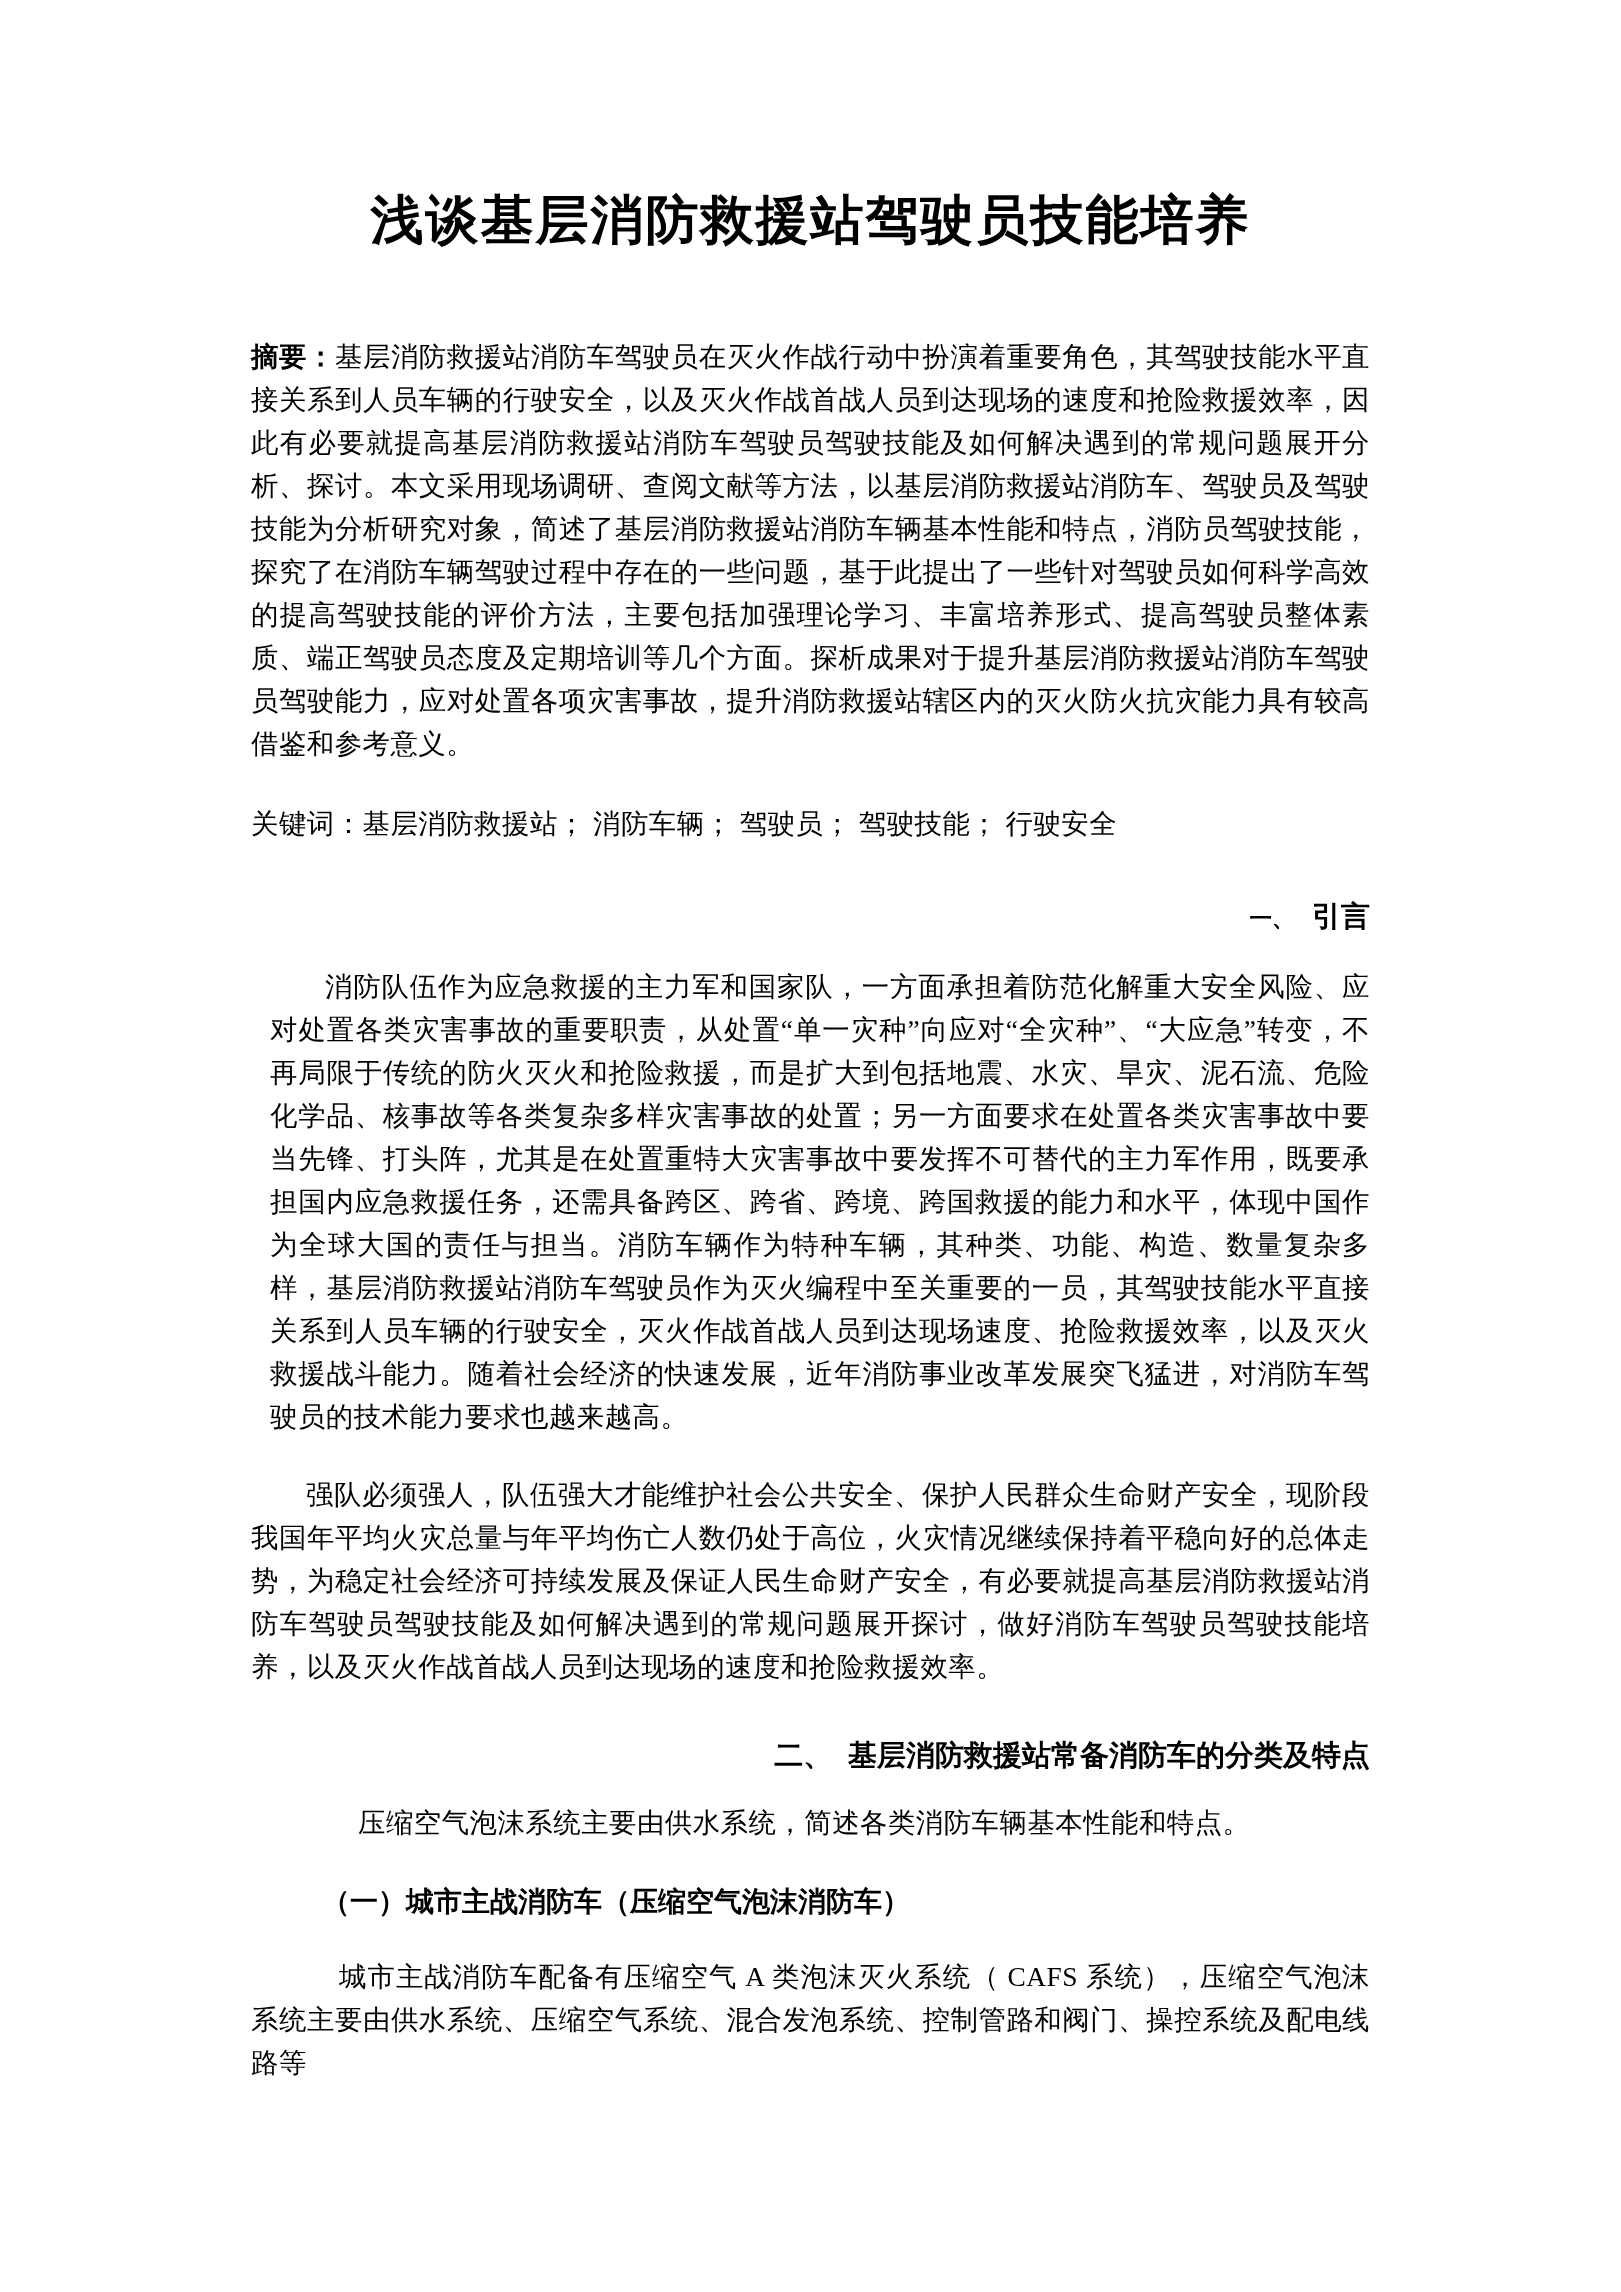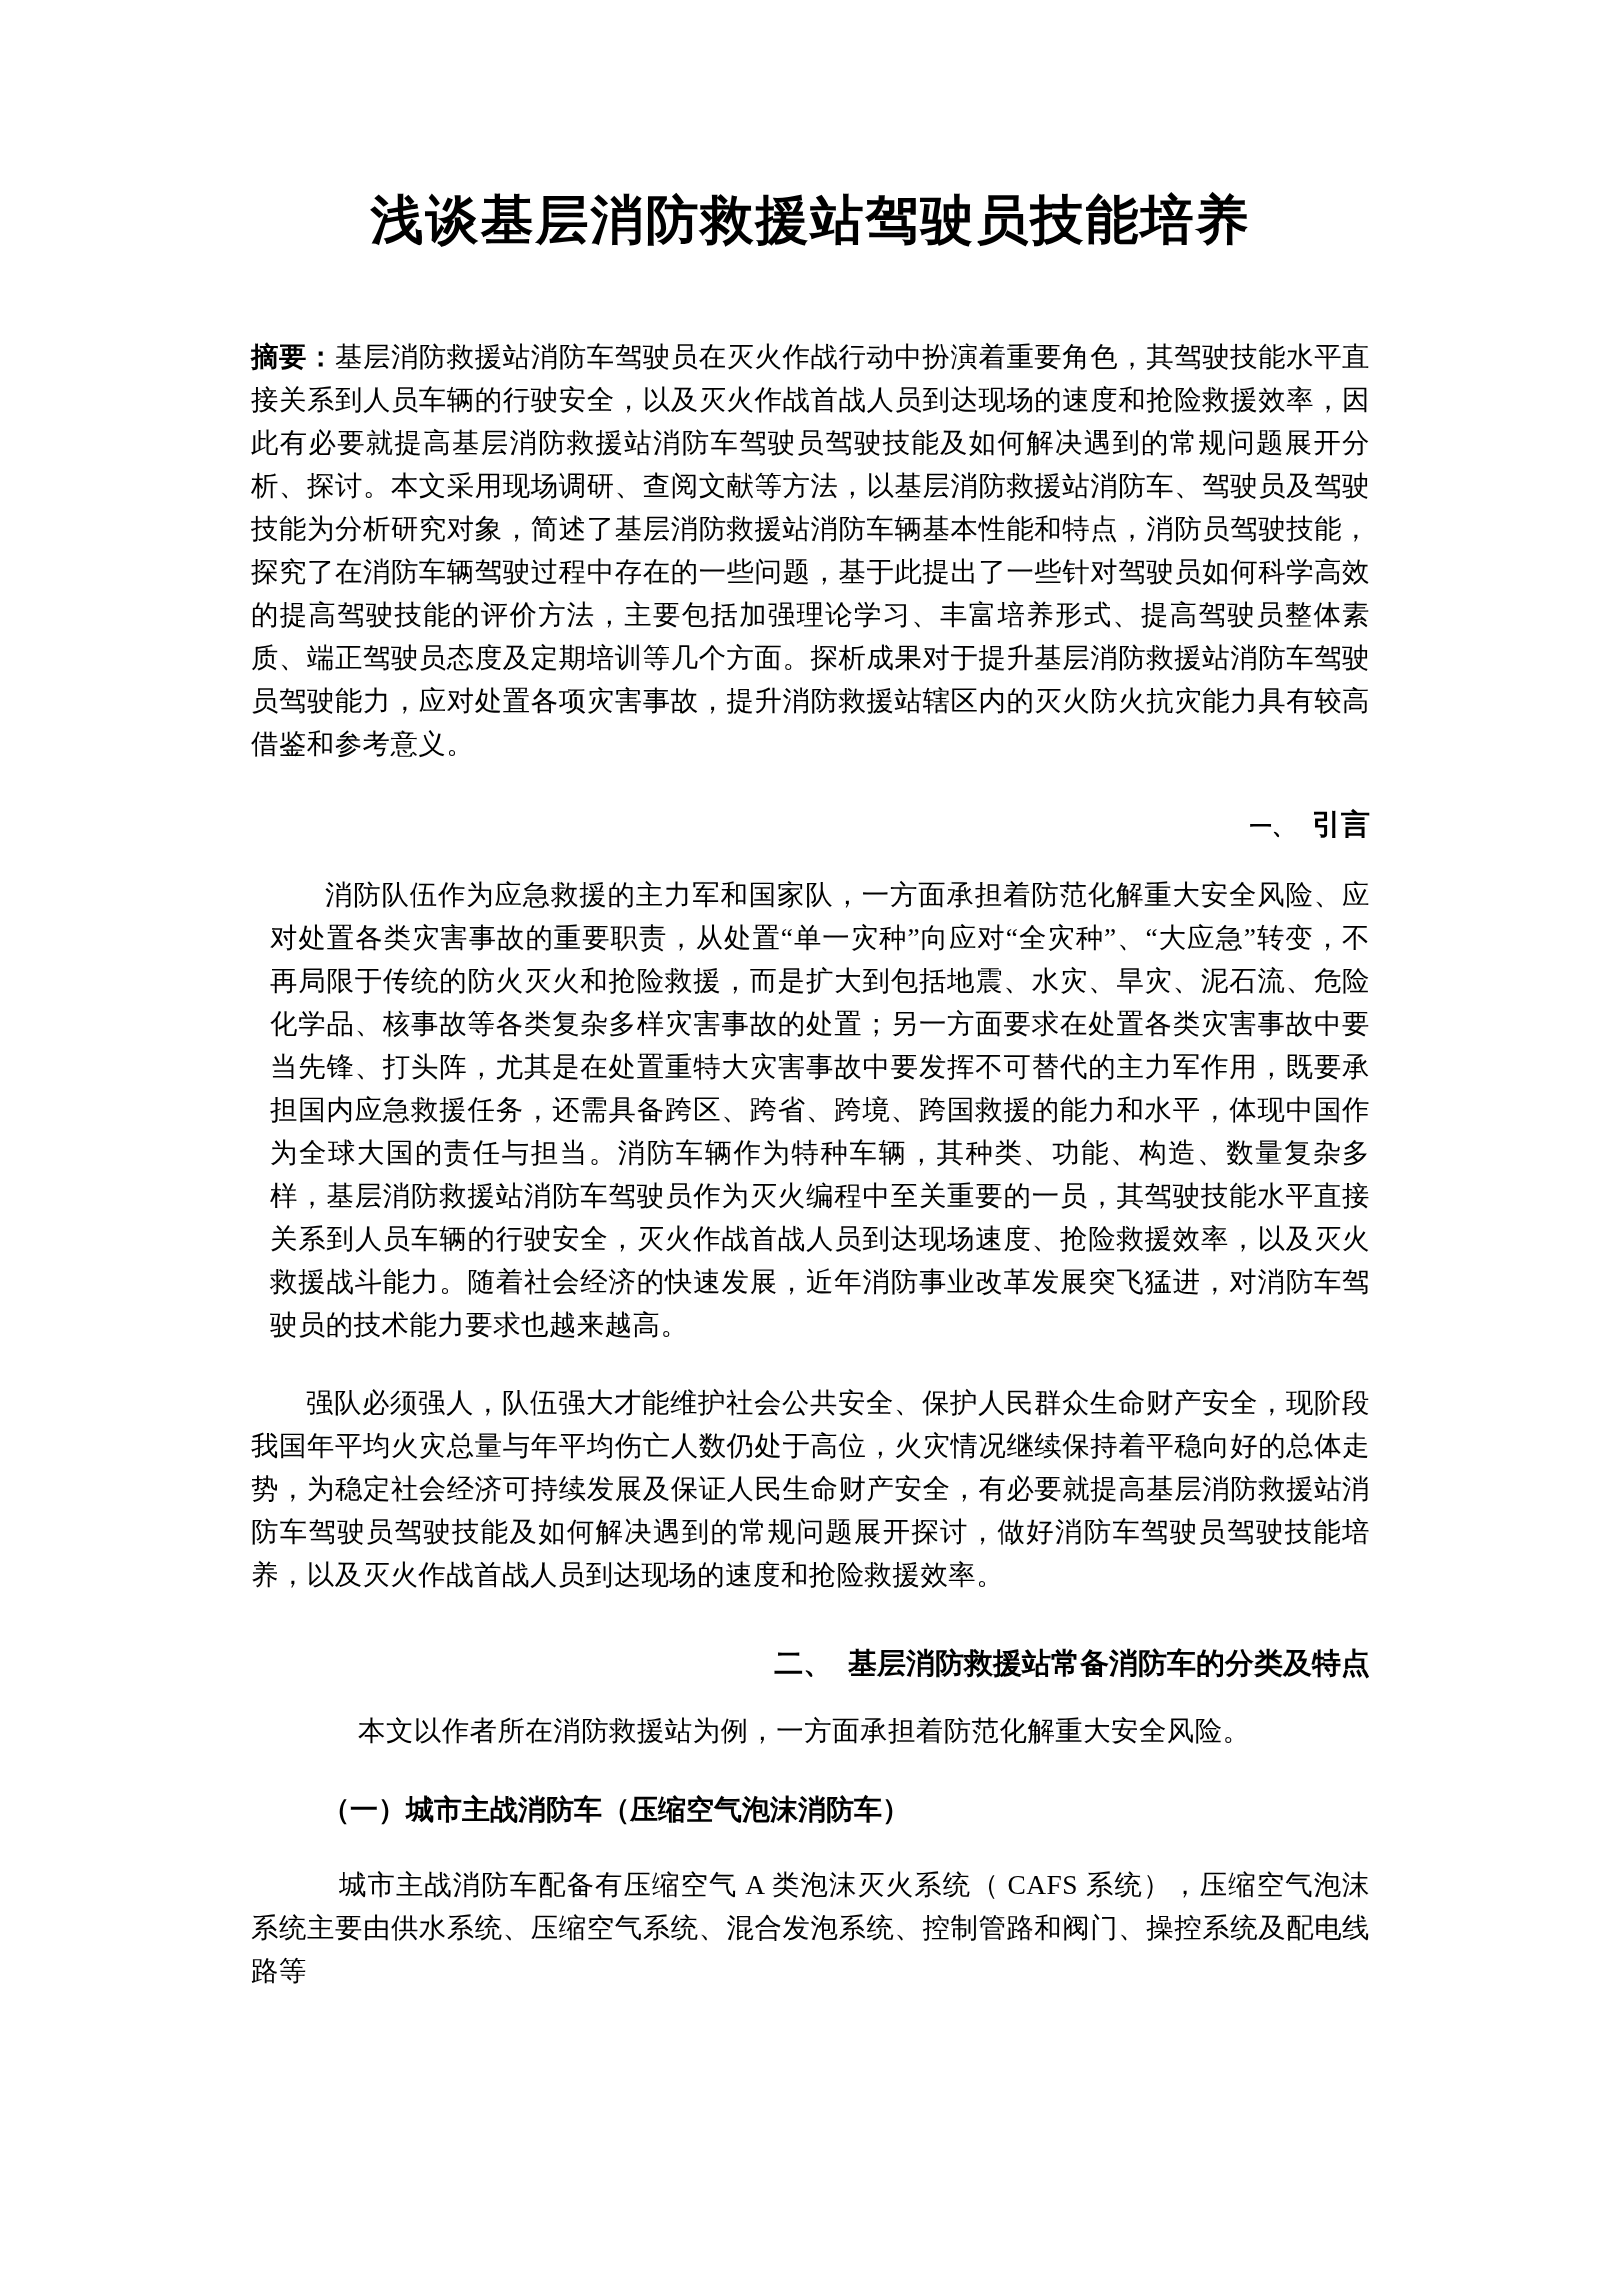--- a/index.html
+++ b/index.html
@@ -82,33 +82,36 @@
 <body>
 
 <div class="page">
 
   <h1 class="doc-title">浅谈基层消防救援站驾驶员技能培养</h1>
 
   <p class="abstract">
     <span class="abstract-label">摘要：</span><span>基层消防救援站消防车驾驶员在灭火作战行动中扮演着重要角色，其驾驶技能水平直接关系到人员车辆的行驶安全，以及灭火作战首战人员到达现场的速度和抢险救援效率，因此有必要就提高基层消防救援站消防车驾驶员驾驶技能及如何解决遇到的常规问题展开分析、探讨。本文采用现场调研、查阅文献等方法，以基层消防救援站消防车、驾驶员及驾驶技能为分析研究对象，简述了基层消防救援站消防车辆基本性能和特点，消防员驾驶技能，探究了在消防车辆驾驶过程中存在的一些问题，基于此提出了一些针对驾驶员如何科学高效的提高驾驶技能的评价方法，主要包括加强理论学习、丰富培养形式、提高驾驶员整体素质、端正驾驶员态度及定期培训等几个方面。探析成果对于提升基层消防救援站消防车驾驶员驾驶能力，应对处置各项灾害事故，提升消防救援站辖区内的灭火防火抗灾能力具有较高借鉴和参考意义。</span>
   </p>
 
+  <p class="keywords">
+    <span>关键词：</span><span>基层消防救援站； 消防车辆； 驾驶员； 驾驶技能； 行驶安全</span>
+  </p>
 
   <h2 class="heading-l1">
     <span class="sec-num-small">一、</span><span>引言</span>
   </h2>
 
   <p class="para mb-36">消防队伍作为应急救援的主力军和国家队，一方面承担着防范化解重大安全风险、应对处置各类灾害事故的重要职责，从处置“单一灾种”向应对“全灾种”、“大应急”转变，不再局限于传统的防火灭火和抢险救援，而是扩大到包括地震、水灾、旱灾、泥石流、危险化学品、核事故等各类复杂多样灾害事故的处置；另一方面要求在处置各类灾害事故中要当先锋、打头阵，尤其是在处置重特大灾害事故中要发挥不可替代的主力军作用，既要承担国内应急救援任务，还需具备跨区、跨省、跨境、跨国救援的能力和水平，体现中国作为全球大国的责任与担当。消防车辆作为特种车辆，其种类、功能、构造、数量复杂多样，基层消防救援站消防车驾驶员作为灭火编程中至关重要的一员，其驾驶技能水平直接关系到人员车辆的行驶安全，灭火作战首战人员到达现场速度、抢险救援效率，以及灭火救援战斗能力。随着社会经济的快速发展，近年消防事业改革发展突飞猛进，对消防车驾驶员的技术能力要求也越来越高。</p>
 
   <p class="para mb-46">强队必须强人，队伍强大才能维护社会公共安全、保护人民群众生命财产安全，现阶段我国年平均火灾总量与年平均伤亡人数仍处于高位，火灾情况继续保持着平稳向好的总体走势，为稳定社会经济可持续发展及保证人民生命财产安全，有必要就提高基层消防救援站消防车驾驶员驾驶技能及如何解决遇到的常规问题展开探讨，做好消防车驾驶员驾驶技能培养，以及灭火作战首战人员到达现场的速度和抢险救援效率。</p>
 
   <h2 class="heading-l1">
     <span class="sec-num">二、</span><span>基层消防救援站常备消防车的分类及特点</span>
   </h2>
 
-  <p class="para-deep mb-36">本文以作者所在消防救援站为例，一方面承担着防范化解重大安全风险。</p>
+  <p class="para-deep mb-36">压缩空气泡沫系统主要由供水系统，简述各类消防车辆基本性能和特点。</p>
 
   <h3 class="heading-l2">（一）城市主战消防车（压缩空气泡沫消防车）</h3>
 
   <p class="para-deep">城市主战消防车配备有压缩空气 A 类泡沫灭火系统（ CAFS 系统），压缩空气泡沫系统主要由供水系统、压缩空气系统、混合发泡系统、控制管路和阀门、操控系统及配电线路等</p>
 
 </div>
 
 
 </body></html>

